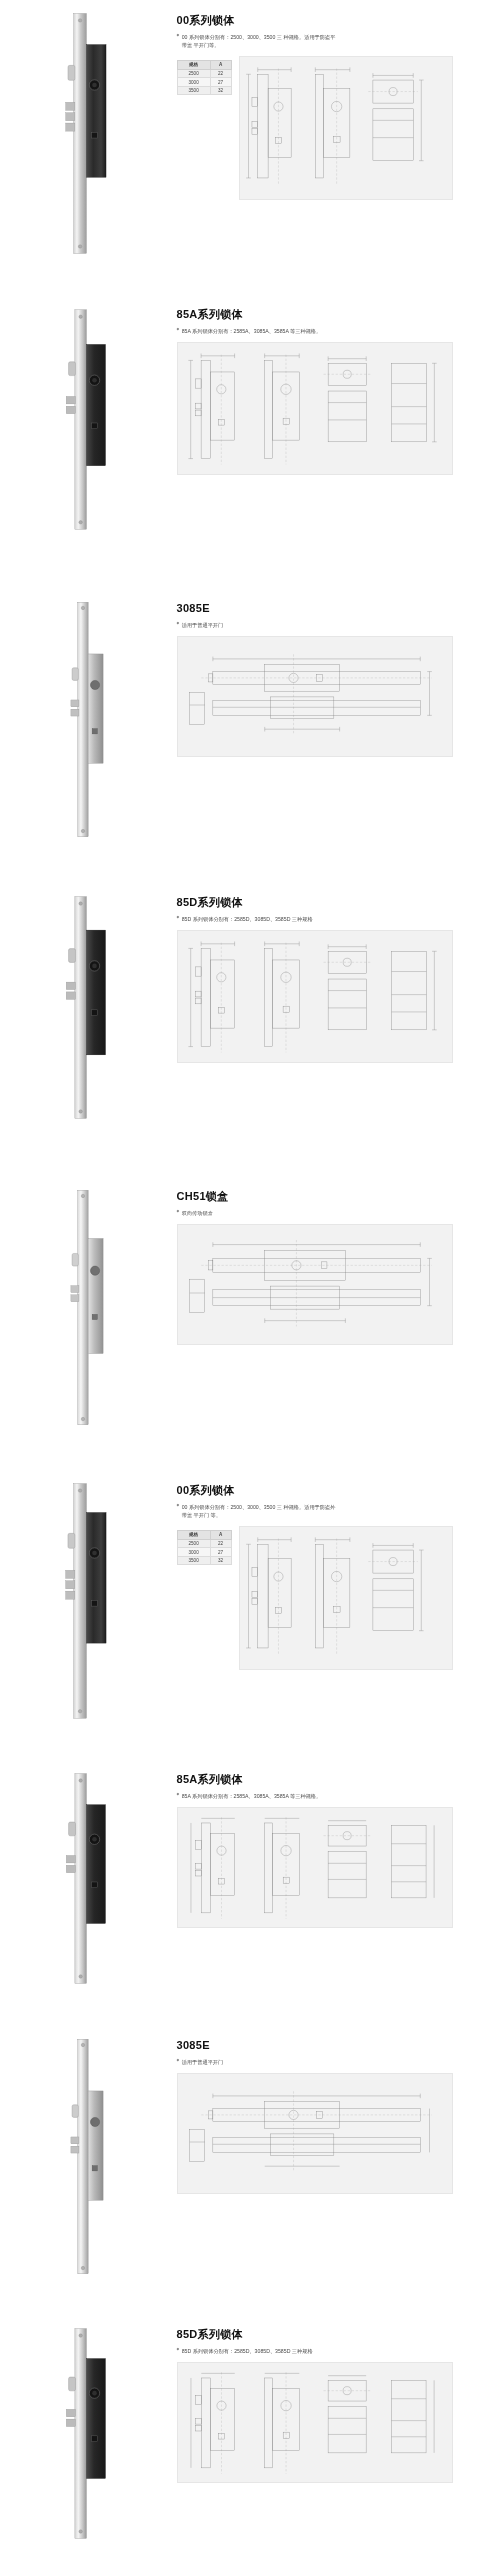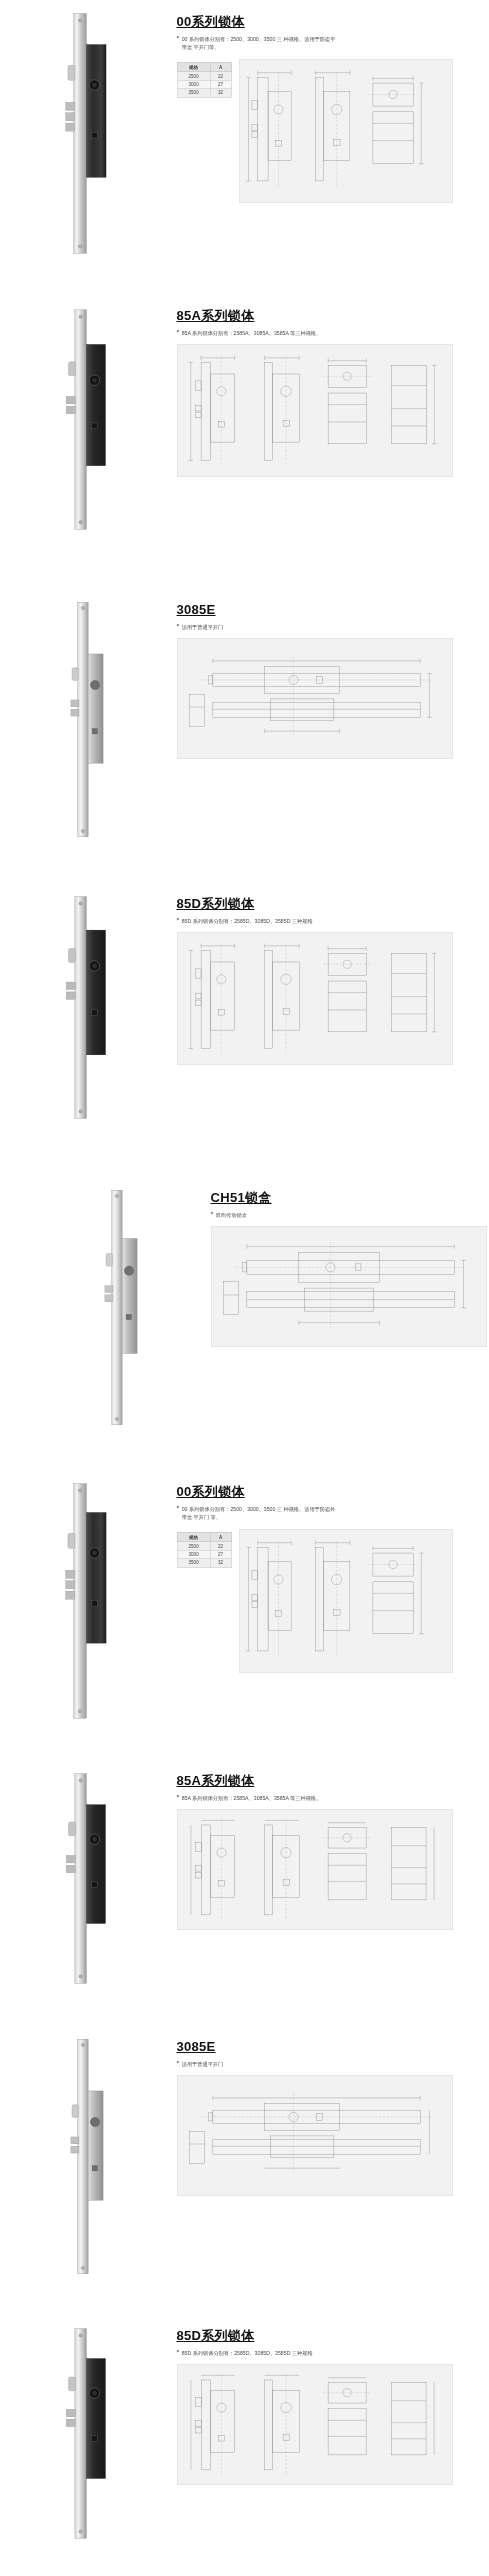--- a/index.html
+++ b/index.html
@@ -36,27 +36,26 @@
     box-sizing: border-box;
   }
 
   
   .info-col {
     flex: 1 1 auto;
     padding: 14px 14px 5.8px 3.5px;
     box-sizing: border-box;
   }
   .prod-title {
-    font-size: 13px;
+    font-size: 11px;
     font-weight: bold;
     letter-spacing: 0.3px;
     color: #111;
     margin: 0 0 5.8px 0;
     line-height: 1.2;
-    text-decoration: underline;
   }
   .prod-desc {
     font-size: 5.2px;
     line-height: 1.55;
     color: #4a4a4a;
     margin: 0 0 7px 0;
     max-width: 156px;
     position: relative;
     padding-left: 5.2px;
   }
@@ -458,21 +457,21 @@
               <line x1="75" y1="20" x2="75" y2="210"></line>
               <line x1="187" y1="20" x2="187" y2="210"></line>
               <line x1="252" y1="54" x2="334" y2="54"></line>
             </g>
           </svg>
         </div>
       </div>
     </div>
   </div>
 
-  <div class="product-row" style="height:294px;padding-left:34px;">
+  <div class="product-row" style="height:294px;">
     <div class="photo-col">
       <svg width="46" height="243" viewBox="0 0 80 420">
         <defs>
           <linearGradient id="plate5" x1="0" y1="0" x2="1" y2="0">
             <stop offset="0%" stop-color="#dcdcdc"></stop>
             <stop offset="30%" stop-color="#f6f6f6"></stop>
             <stop offset="70%" stop-color="#c8c8c8"></stop>
             <stop offset="100%" stop-color="#a4a4a4"></stop>
           </linearGradient>
           <linearGradient id="case5" x1="0" y1="0" x2="1" y2="0">

